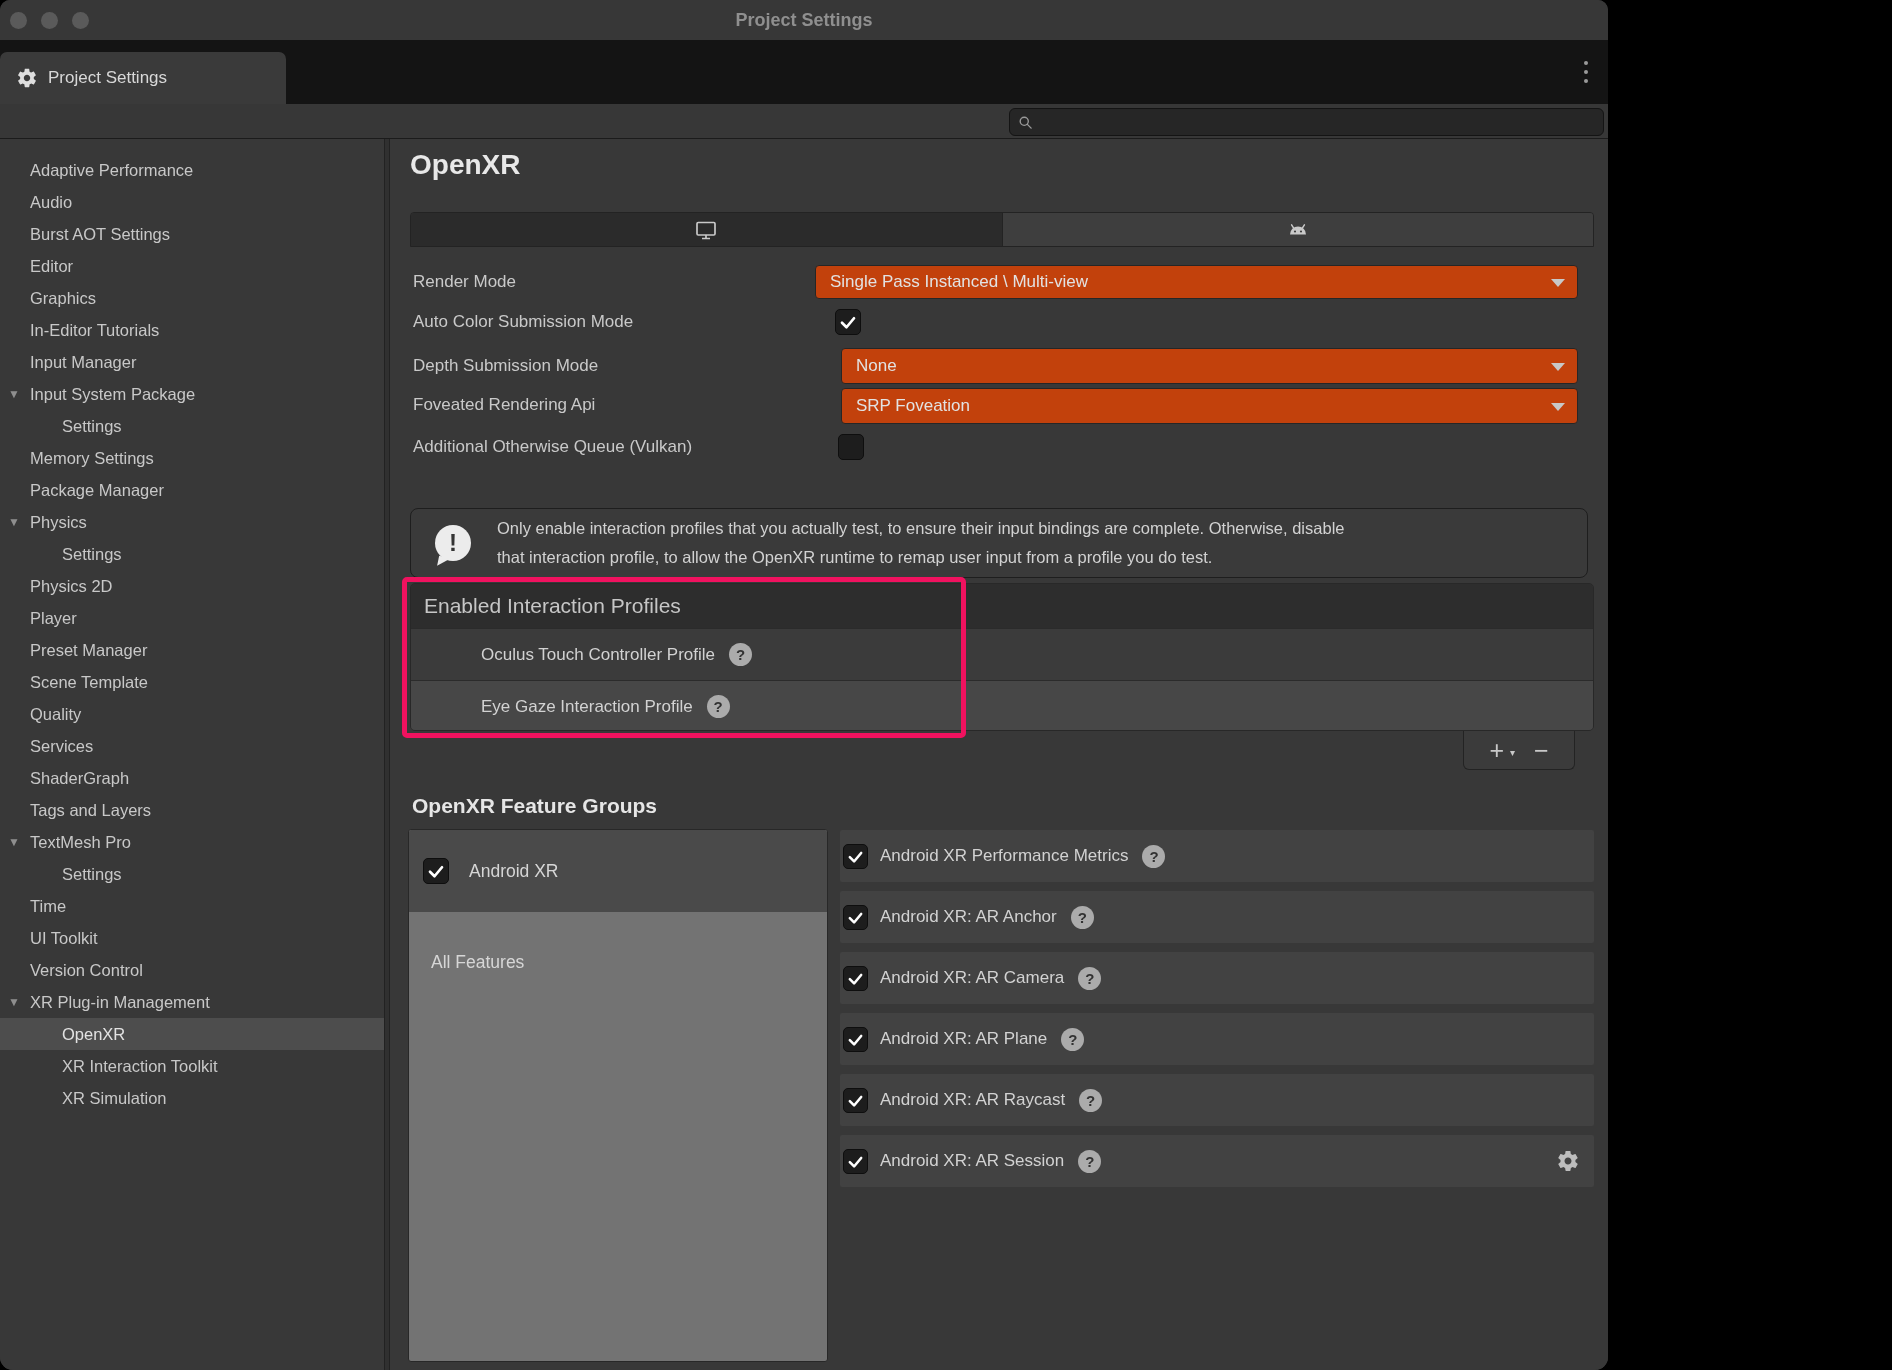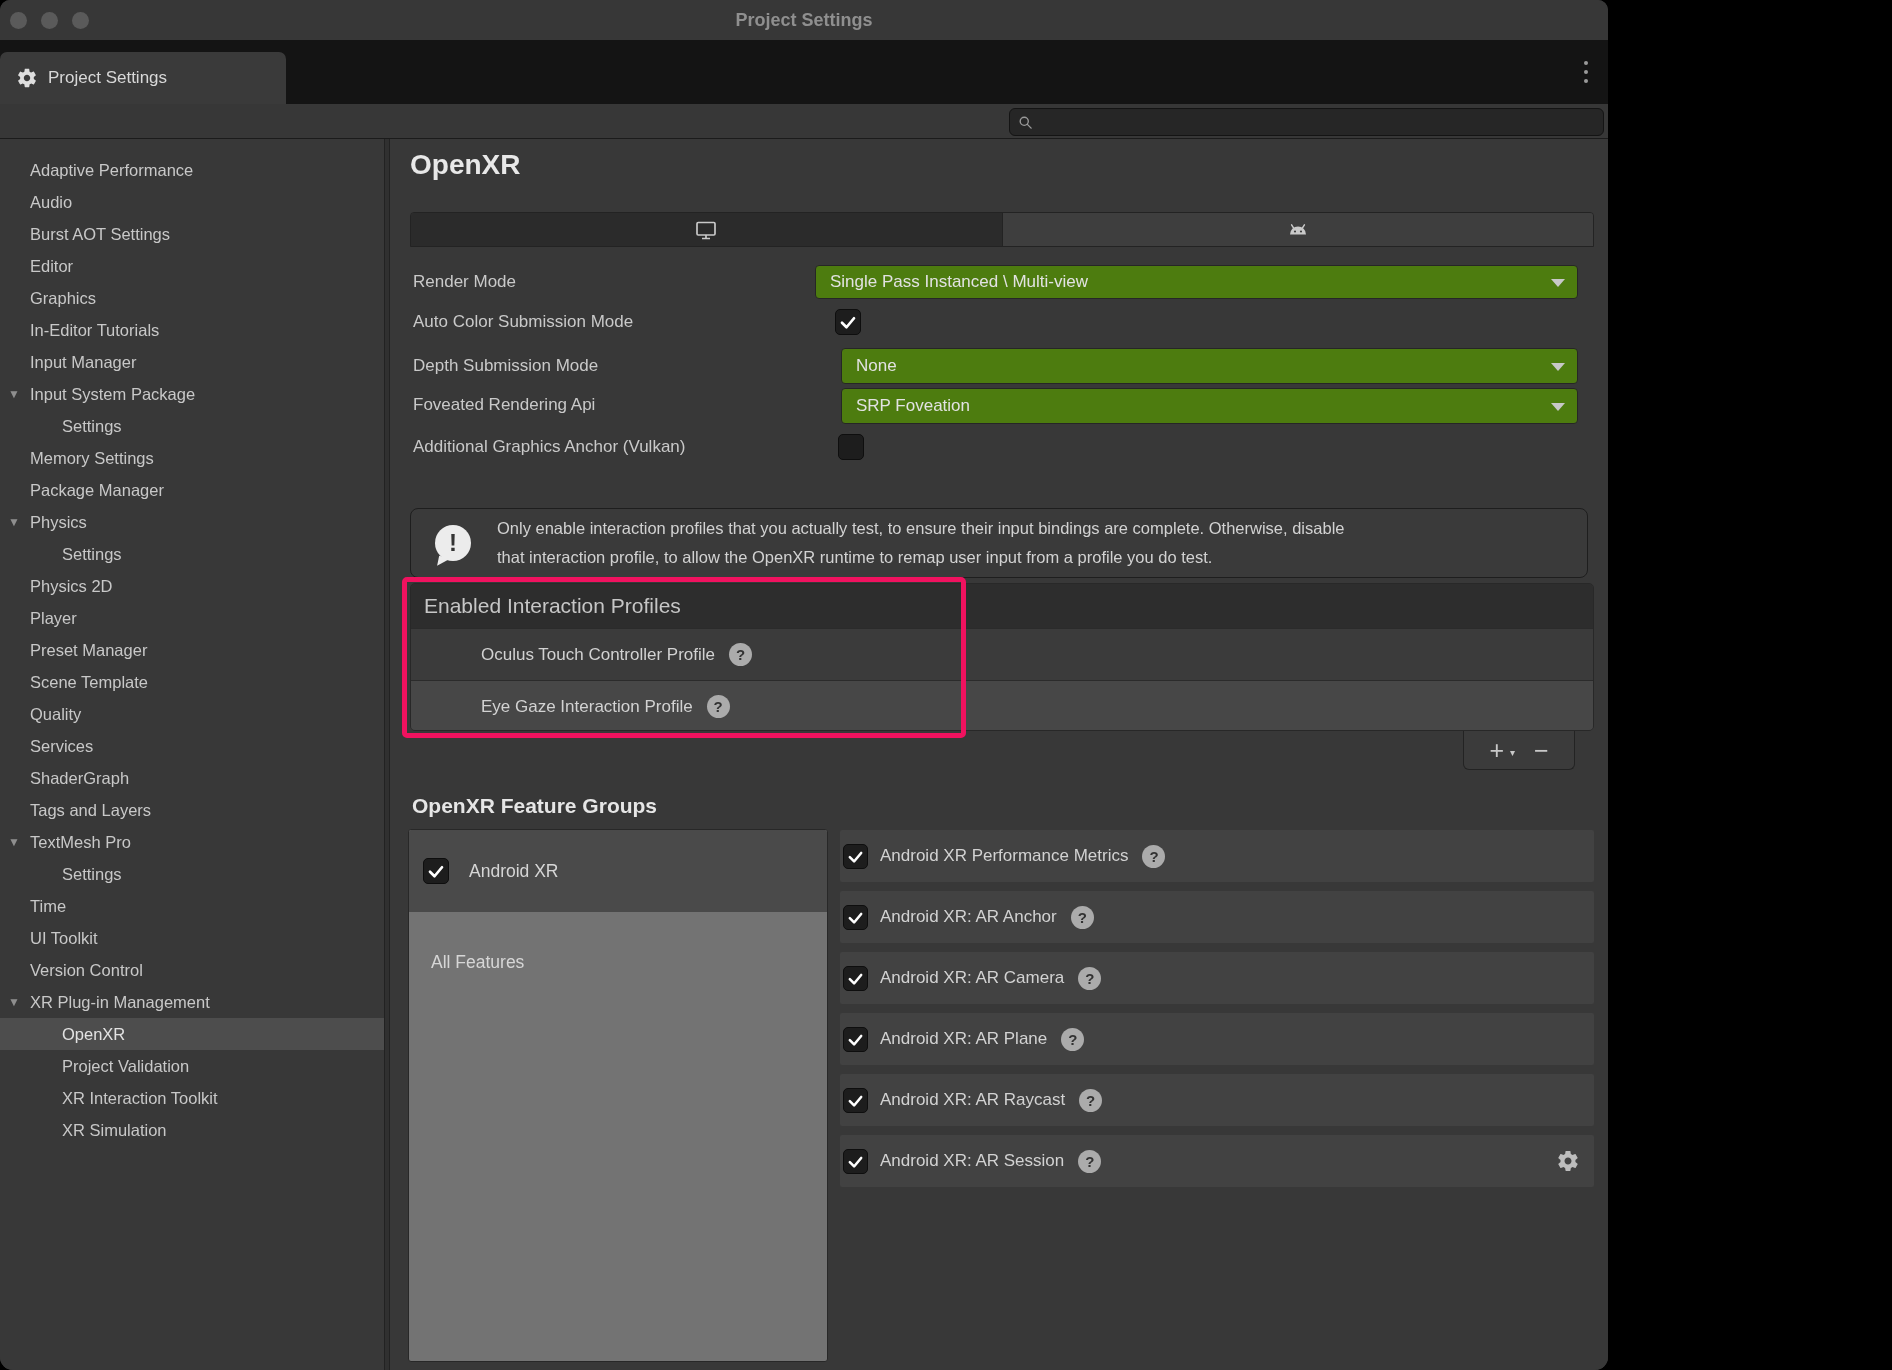--- a/index.html
+++ b/index.html
@@ -57,21 +57,21 @@
   .platform-tabs { position:absolute; left:20px; right:14px; top:73px; height:35px; display:flex;
                    border:1px solid #232323; border-radius:4px 4px 0 0; overflow:hidden; }
   .ptab { flex:1; background:#2b2b2b; display:flex; align-items:center; justify-content:center;
           color:#c9c9c9; cursor:pointer; }
   .ptab + .ptab { border-left:1px solid #232323; }
   .ptab.selected { background:#3e3e3e; }
   .ptab svg { width:24px; height:24px; }
 
   
   .row-label { position:absolute; left:23px; font-size:17px; line-height:26px; color:#c9c9c9; white-space:nowrap; }
-  .dd { position:absolute; right:30px; height:36px; background:#4d7c0f; border:1px solid #262626;
+  .dd { position:absolute; right:30px; height:36px; background:#c2410c; border:1px solid #262626;
         border-radius:4px; display:flex; align-items:center; padding:0 14px; font-size:17px;
         color:#e2e2e2; cursor:pointer; }
   .dd-arrow { position:absolute; right:12px; top:50%; margin-top:-3px; width:0; height:0;
               border-left:7px solid transparent; border-right:7px solid transparent;
               border-top:8px solid #c8c8c8; }
   .checkbox { position:absolute; width:26px; height:26px; background:#1d1d1d; border:1px solid #0e0e0e;
               border-radius:5px; display:flex; align-items:center; justify-content:center; cursor:pointer; }
   .checkbox svg { display:none; width:18px; height:18px; }
   .checkbox.checked svg { display:block; }
 
@@ -298,24 +298,20 @@
         <div class="side-item expanded">
           <span class="fold">▼</span>
           <span class="side-label">XR Plug-in Management</span>
         </div>
         <div class="side-item selected indent">
 
           <span class="side-label">OpenXR</span>
         </div>
         <div class="side-item indent">
 
-          <span class="side-label">Project Validation</span>
-        </div>
-        <div class="side-item indent">
-
           <span class="side-label">XR Interaction Toolkit</span>
         </div>
         <div class="side-item indent">
 
           <span class="side-label">XR Simulation</span>
         </div>
       </div>
 
     <div class="splitter"></div>
 
@@ -360,21 +356,21 @@
         <span>None</span>
         <span class="dd-arrow"></span>
       </div>
 
       <div class="row-label" style="top:253px">Foveated Rendering Api</div>
       <div class="dd" style="left:451px; top:249px;">
         <span>SRP Foveation</span>
         <span class="dd-arrow"></span>
       </div>
 
-      <div class="row-label" style="top:295px">Additional Graphics Anchor (Vulkan)</div>
+      <div class="row-label" style="top:295px">Additional Otherwise Queue (Vulkan)</div>
       <div class="checkbox" style="left:448px; top:295px;">
         
       </div>
 
       <div class="infobox">
         <div class="info-icon">!</div>
         <div class="info-text">
           <span>Only enable interaction profiles that you actually test, to ensure their input bindings are complete. Otherwise, disable</span><br>
           <span>that interaction profile, to allow the OpenXR runtime to remap user input from a profile you do test.</span>
         </div>

